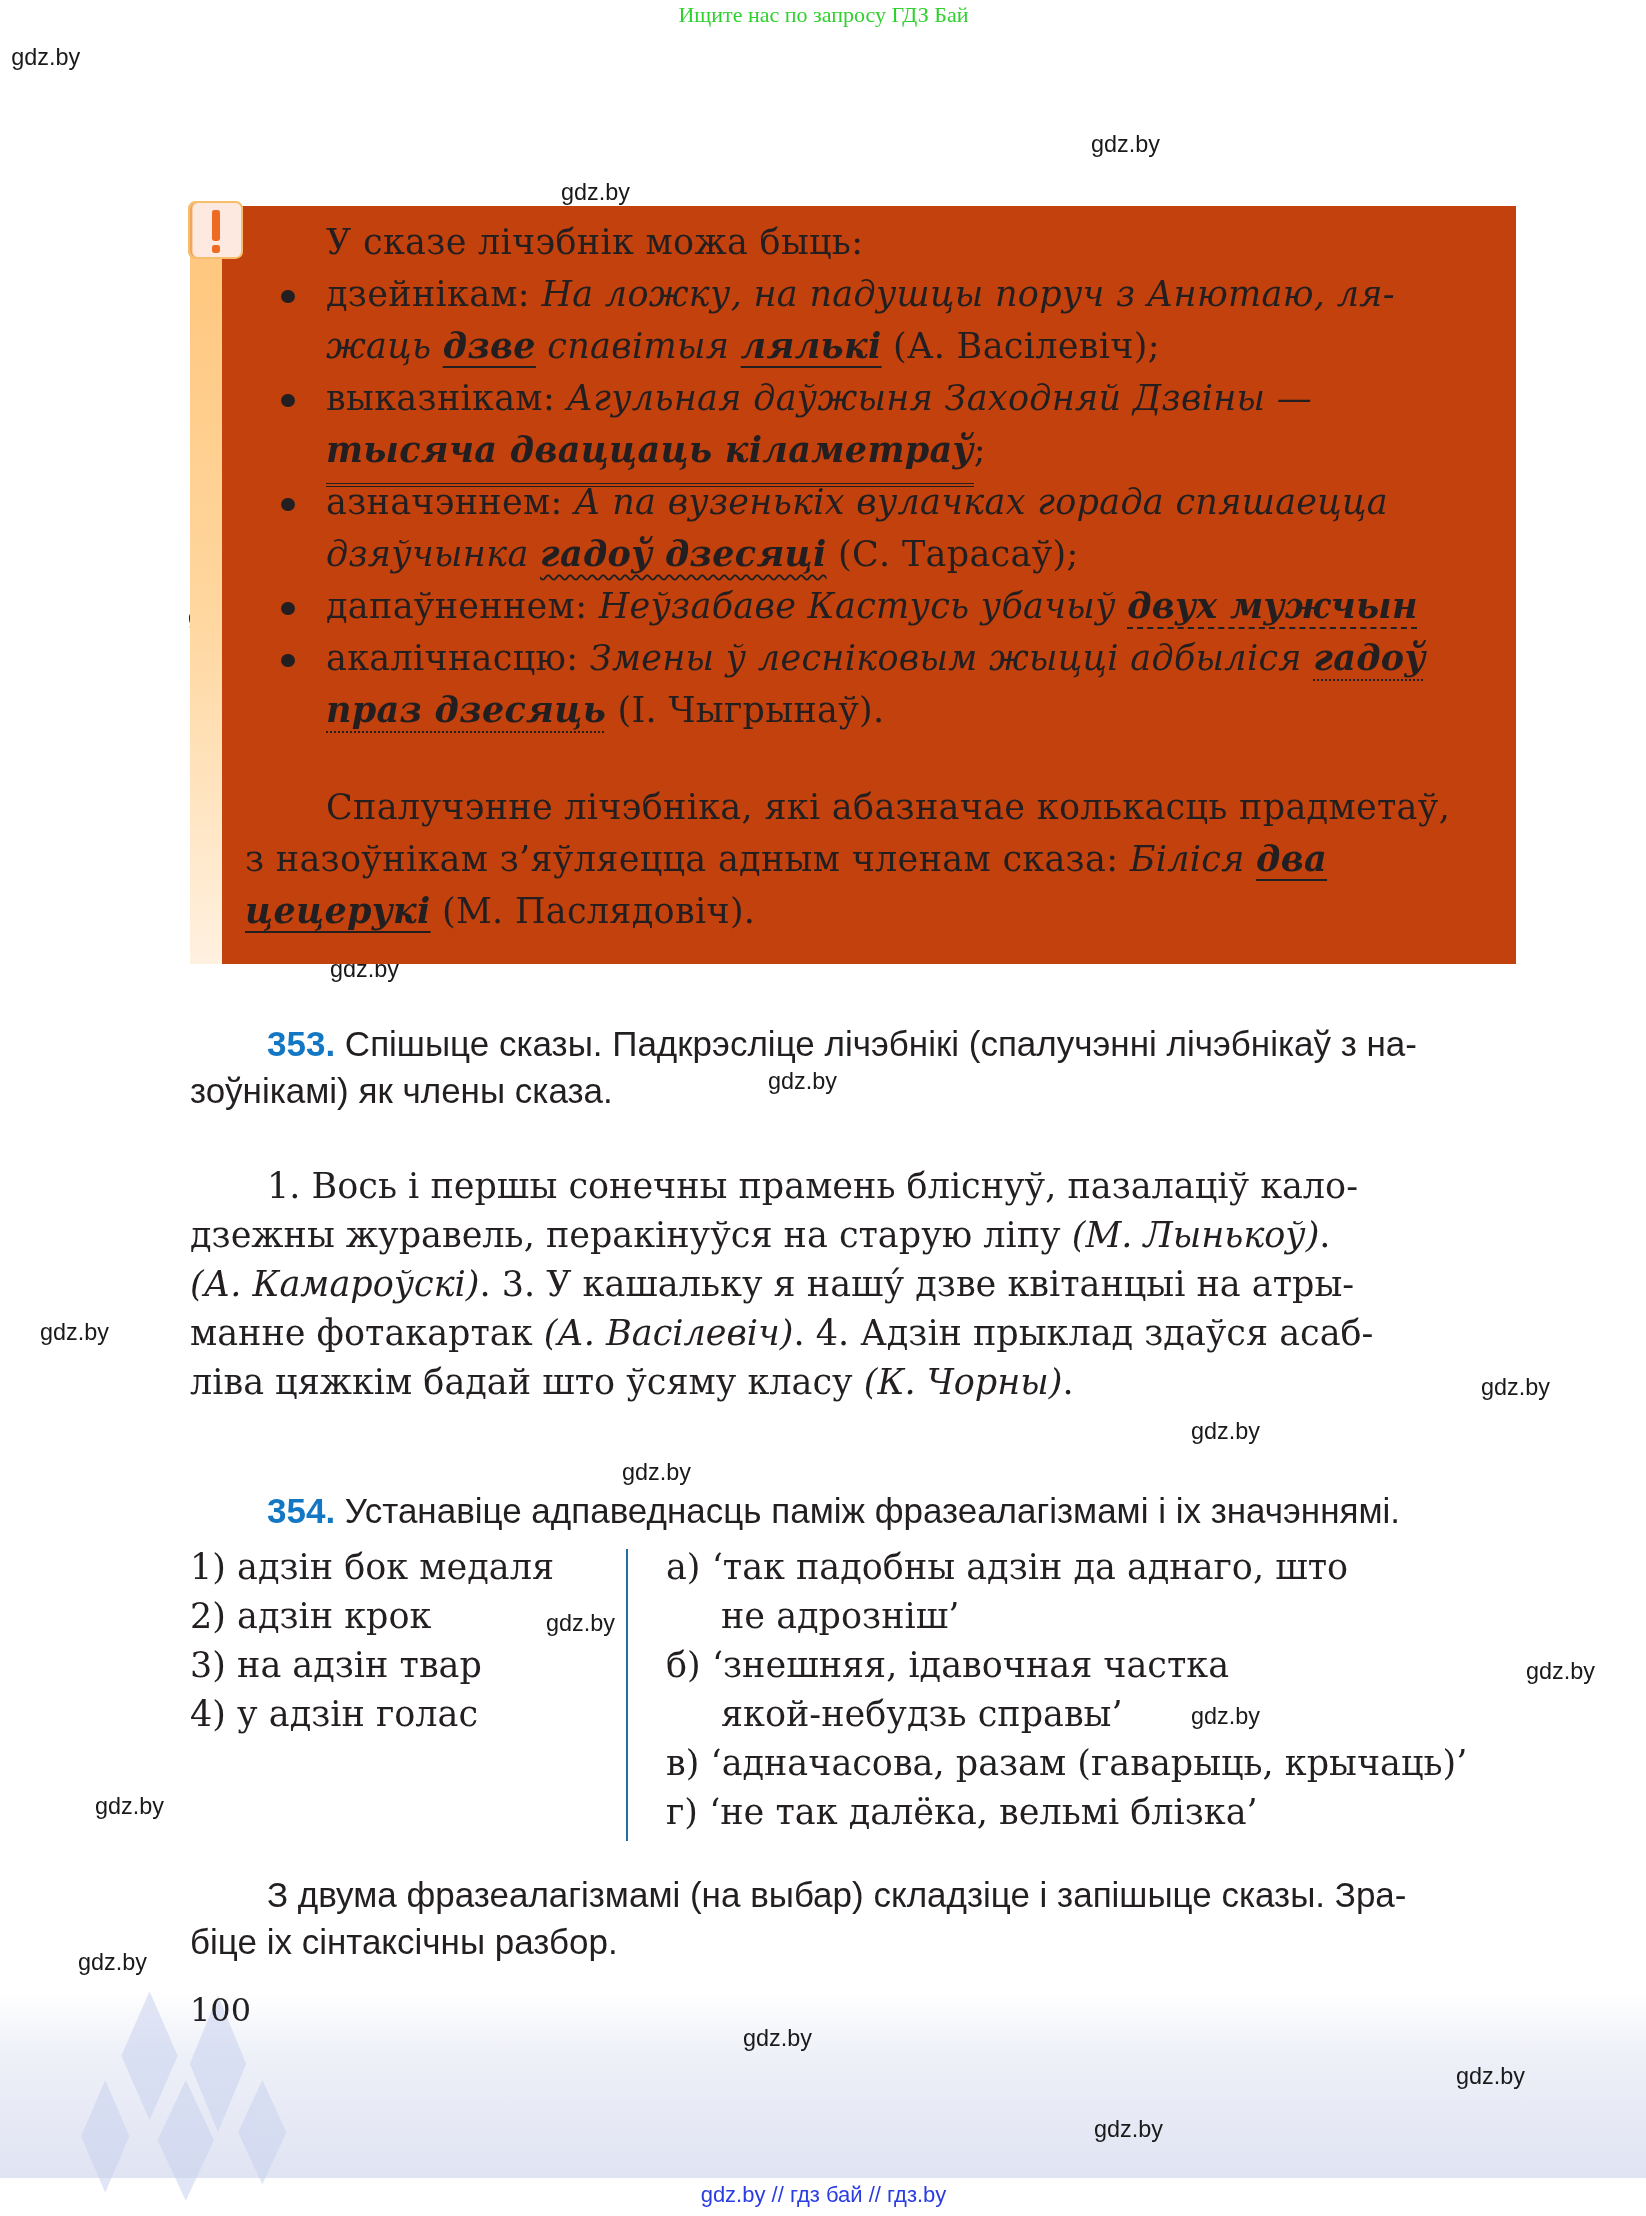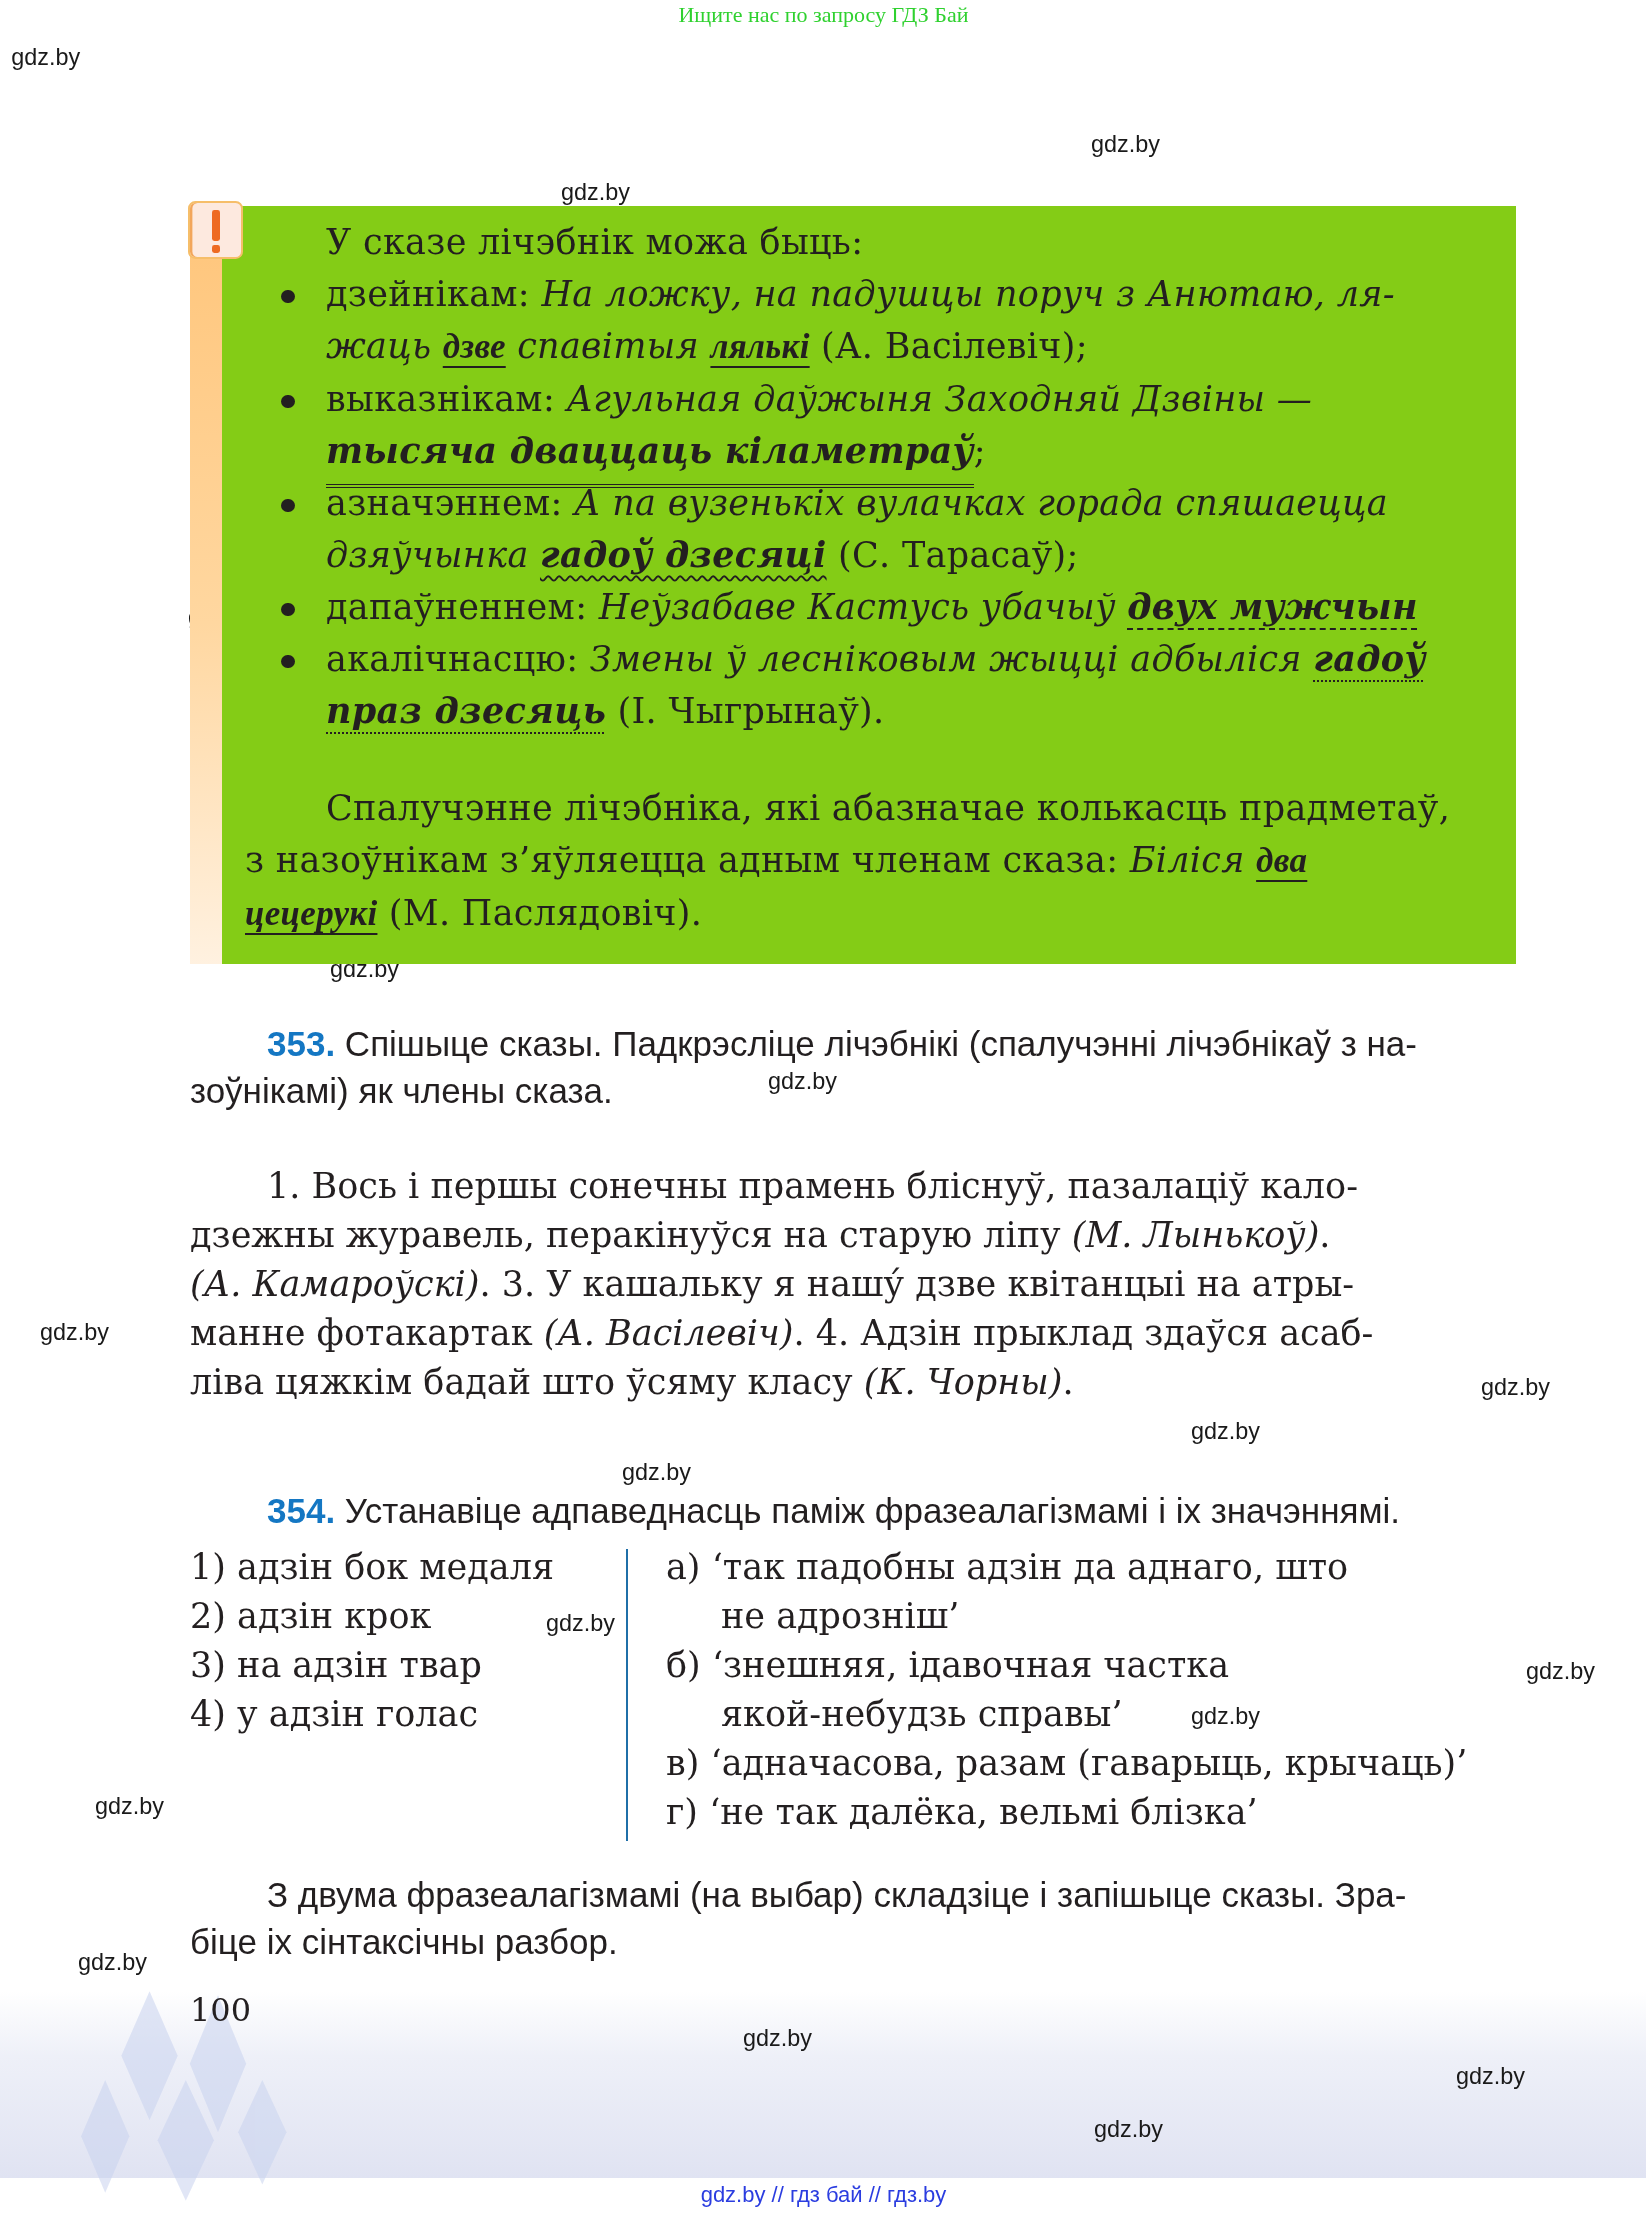--- a/index.html
+++ b/index.html
@@ -14,38 +14,38 @@
     font-family:Liberation Serif, serif; font-size:22px; color:#2fd12f; }
   .footer-band { position:absolute; left:0; top:1991px; width:1647px; height:187px;
     background:linear-gradient(#ffffff 0%, #eef0f8 35%, #e0e3f2 100%); }
   .footer-links { position:absolute; top:2182px; left:0; width:1647px; text-align:center;
     font-family:"Liberation Sans",sans-serif; font-size:22px; color:#2b3de0; }
   .diamonds { position:absolute; left:73px; top:1991px; width:290px; height:210px; }
   .page-num { position:absolute; left:190px; top:1991px; font-size:32px; color:#231f20; }
 
   
   .rule { position:absolute; left:190px; top:206px; width:1326px; height:758px;
-    background:#84cc16; }
+    background:#c2410c; }
   .rule-strip { position:absolute; left:0; top:0; width:32px; height:100%;
     background:linear-gradient(#ffc57a 0%, #ffd7a0 55%, #fff1e0 100%); }
   .excl { position:absolute; left:-1.6px; top:-4.8px; width:55px; height:58px;
     background:#fde9df; border:2.4px solid #f6be6a; border-radius:7.3px; box-sizing:border-box;
     box-shadow:inset 2.4px 0 0 #f2a65c; }
   .excl::before { content:""; position:absolute; left:22px; top:6.4px; width:7.3px; height:31px; background:#ee6a22; border-radius:2.4px; }
   .excl::after { content:""; position:absolute; left:22px; top:42px; width:7.3px; height:8px; background:#ee6a22; border-radius:2.4px; }
   .rule-body { position:absolute; left:55px; top:9.7px; width:1249px; font-size:35px; line-height:52px; }
   .rl { white-space:nowrap; letter-spacing:0.3px; }
   .rl.ind { padding-left:81px; }
   .rl.b { padding-left:81px; position:relative; }
   .rl.b::before { content:""; position:absolute; left:36px; top:22px; width:13.7px; height:13.7px; border-radius:50%; background:#231f20; }
   .rl.full { padding-left:0; }
   .rl.para { padding-left:81px;margin-top:45px; }
   i { font-style:italic; }
   .ex { font-weight:bold; font-style:italic; }
-  .u-solid { text-decoration:underline; text-decoration-thickness:2.4px; text-underline-offset:8px;font-family:Liberation Serif, serif; }
+  .u-solid { text-decoration:underline; text-decoration-thickness:2.4px; text-underline-offset:8px; }
   .u-double { border-bottom:4.8px double #231f20; padding-bottom:13px; }
   .u-wavy { text-decoration:underline wavy; text-decoration-thickness:1.6px; text-underline-offset:8px; }
   .u-dash { text-decoration:underline dashed; text-decoration-thickness:1.6px; text-underline-offset:9.7px; }
   .u-dashdot { text-decoration:underline dotted; text-decoration-thickness:2.4px; text-underline-offset:9.7px; }
 
   
   .task { position:absolute; left:190px; width:1322px; font-family:"Liberation Sans","DejaVu Sans",sans-serif; font-size:35px; line-height:47px; }
   .num { color:#1477c3; font-weight:bold; }
   .serif-block { position:absolute; left:190px; width:1322px; font-family:"DejaVu Serif","Liberation Serif",serif; font-size:35px; line-height:49px;margin-top:31px; }
   .sb-line { white-space:nowrap; }

